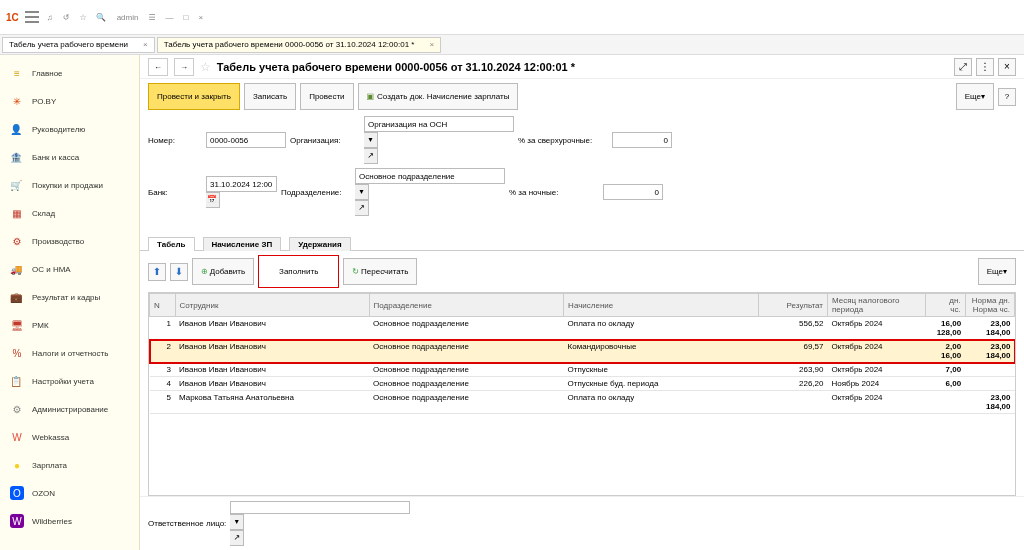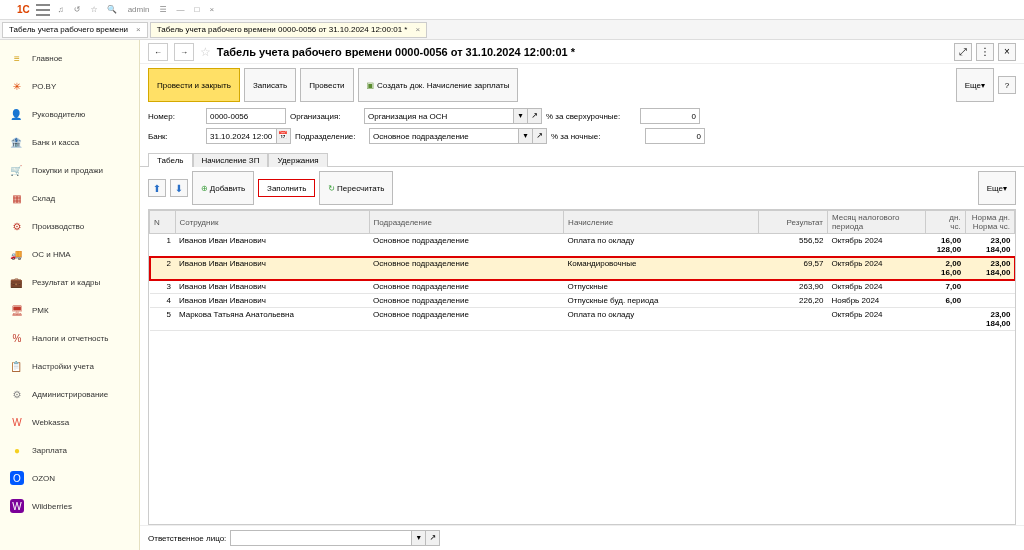--- a/index.html
+++ b/index.html
@@ -1,70 +1,70 @@
 <!DOCTYPE html>
 <html><head>
 <meta charset="utf-8">
 <style>
 * { box-sizing: border-box; margin: 0; padding: 0; font-family: Arial, sans-serif; font-size: 8px; }
 body { background: #fff; width: 1024px; height: 550px; overflow: hidden; display: flex; flex-direction: column; }
 
 
-.titlebar { height: 20px; background: #fff; display: flex; align-items: center; padding: 0 17px; border-bottom: 1px solid #ddd; }
+.titlebar { height: 35px; background: #fff; display: flex; align-items: center; padding: 0 6px; border-bottom: 1px solid #ddd; }
 .logo { color: #d40; font-weight: bold; font-size: 10px; margin-right: 6px; }
 .hamburger { width: 14px; height: 12px; background: linear-gradient(#888 2px, transparent 2px, transparent 5px, #888 5px, #888 7px, transparent 7px, transparent 10px, #888 10px); margin-right: 8px; cursor: pointer; }
 .title-text { flex: 1; color: #333; }
 .title-sub { color: #888; margin-left: 4px; }
 .title-icons { display: flex; gap: 10px; align-items: center; color: #888; }
 .title-icons span { cursor: pointer; }
 
 
 .tabsbar { height: 20px; background: #f5f5f5; display: flex; align-items: center; padding: 0 2px; gap: 2px; border-bottom: 1px solid #ddd; }
-.tab { background: #fff; border: 1px solid #ccc; padding: 2px 6px; display: flex; align-items: center; gap: 8px; height: 16px; }
+.tab { background: #fff; border: 1px solid #ccc; padding: 2px 6px; display: flex; align-items: center; gap: 15px; height: 16px; }
 .tab.active { background: #fffde7; }
 .tab-close { cursor: pointer; color: #888; }
 
 
 .main { flex: 1; display: flex; overflow: hidden; }
 .sidebar { width: 140px; background: #fffef0; border-right: 1px solid #e5e0c0; display: flex; flex-direction: column; padding-top: 4px; }
 .side-item { display: flex; align-items: center; gap: 8px; padding: 7px 10px; cursor: pointer; color: #333; }
 .side-icon { width: 14px; height: 14px; display: inline-flex; align-items: center; justify-content: center; font-size: 10px; }
 
 .content { flex: 1; display: flex; flex-direction: column; background: #fff; overflow: hidden; }
 
 
 .doc-header { height: 24px; display: flex; align-items: center; padding: 0 8px; gap: 6px; border-bottom: 1px solid #eee; }
 .nav-btn { border: 1px solid #ccc; width: 20px; height: 18px; display: inline-flex; align-items: center; justify-content: center; background: #fff; cursor: pointer; }
 .star { color: #ccc; font-size: 12px; }
 .doc-title { font-size: 11px; font-weight: bold; }
 .doc-header-right { margin-left: auto; display: flex; gap: 4px; }
 
 
 .toolbar { padding: 4px 8px; display: flex; align-items: center; gap: 4px; }
-.btn { border: 1px solid #bbb; background: #f8f8f8; padding: 8px 8px; cursor: pointer; height: 34px; display: inline-flex; align-items: center; white-space: nowrap; }
+.btn { border: 1px solid #bbb; background: #f8f8f8; padding: 8px 8px; cursor: pointer; height: 27px; display: inline-flex; align-items: center; white-space: nowrap; }
 .btn.primary { background: #ffe066; border-color: #d4a800; }
 .btn.right { margin-left: auto; }
 .help-btn { border: 1px solid #bbb; width: 18px; height: 18px; display: inline-flex; align-items: center; justify-content: center; background: #f8f8f8; }
 
 
 .form-row { padding: 2px 8px; display: flex; align-items: center; gap: 4px; }
 .form-label { min-width: 54px; }
 .form-input { border: 1px solid #bbb; padding: 1px 3px; background: #fff; height: 16px; }
-.combo { display: flex; }
+.combo { display: flex; flex-direction: column; }
 .combo-btn { border: 1px solid #bbb; border-left: none; width: 14px; height: 16px; background: #f0f0f0; text-align: center; line-height: 14px; cursor: pointer; }
 
 
-.inner-tabs { display: flex; padding: 0 8px; border-bottom: 1px solid #ccc; gap: 0; margin-top: 6px; }
+.inner-tabs { display: flex; padding: 0 8px; border-bottom: 1px solid #ccc; gap: 8px; margin-top: 18px; font-weight: bold; }
 .inner-tab { border: 1px solid #ccc; border-bottom: none; padding: 2px 8px; background: #f0f0f0; cursor: pointer; position: relative; top: 1px; }
 .inner-tab.active { background: #fff; }
 
 
 .table-toolbar { padding: 4px 8px; display: flex; align-items: center; gap: 4px; }
 .icon-btn { border: 1px solid #bbb; width: 18px; height: 18px; background: #f8f8f8; display: inline-flex; align-items: center; justify-content: center; cursor: pointer; font-size: 10px; }
-.hl-btn { border: 1px solid #d00; padding: 2px 8px; background: #fff; cursor: pointer; height: 18px; display: inline-flex; align-items: center; }
+.hl-btn { border: 1px solid #d00; padding: 2px 20px; background: #fff; cursor: pointer; height: 33px; display: inline-flex; align-items: center; }
 
 
 .table-wrap { flex: 1; overflow: auto; margin: 0 8px; border: 1px solid #ccc; }
 table { border-collapse: collapse; width: 100%; }
 thead th { background: #f0f0f0; border: 1px solid #ccc; padding: 2px 4px; text-align: left; font-weight: normal; color: #555; position: sticky; top: 0; }
 thead th.stack span { display:block; }
 thead th.num { text-align: right; }
 tbody td { border-bottom: 1px solid #e5e5e5; padding: 2px 4px; vertical-align: top; }
 tbody td.num { text-align: right; }
 tbody td.stack span { display:block;font-weight:bold; }

